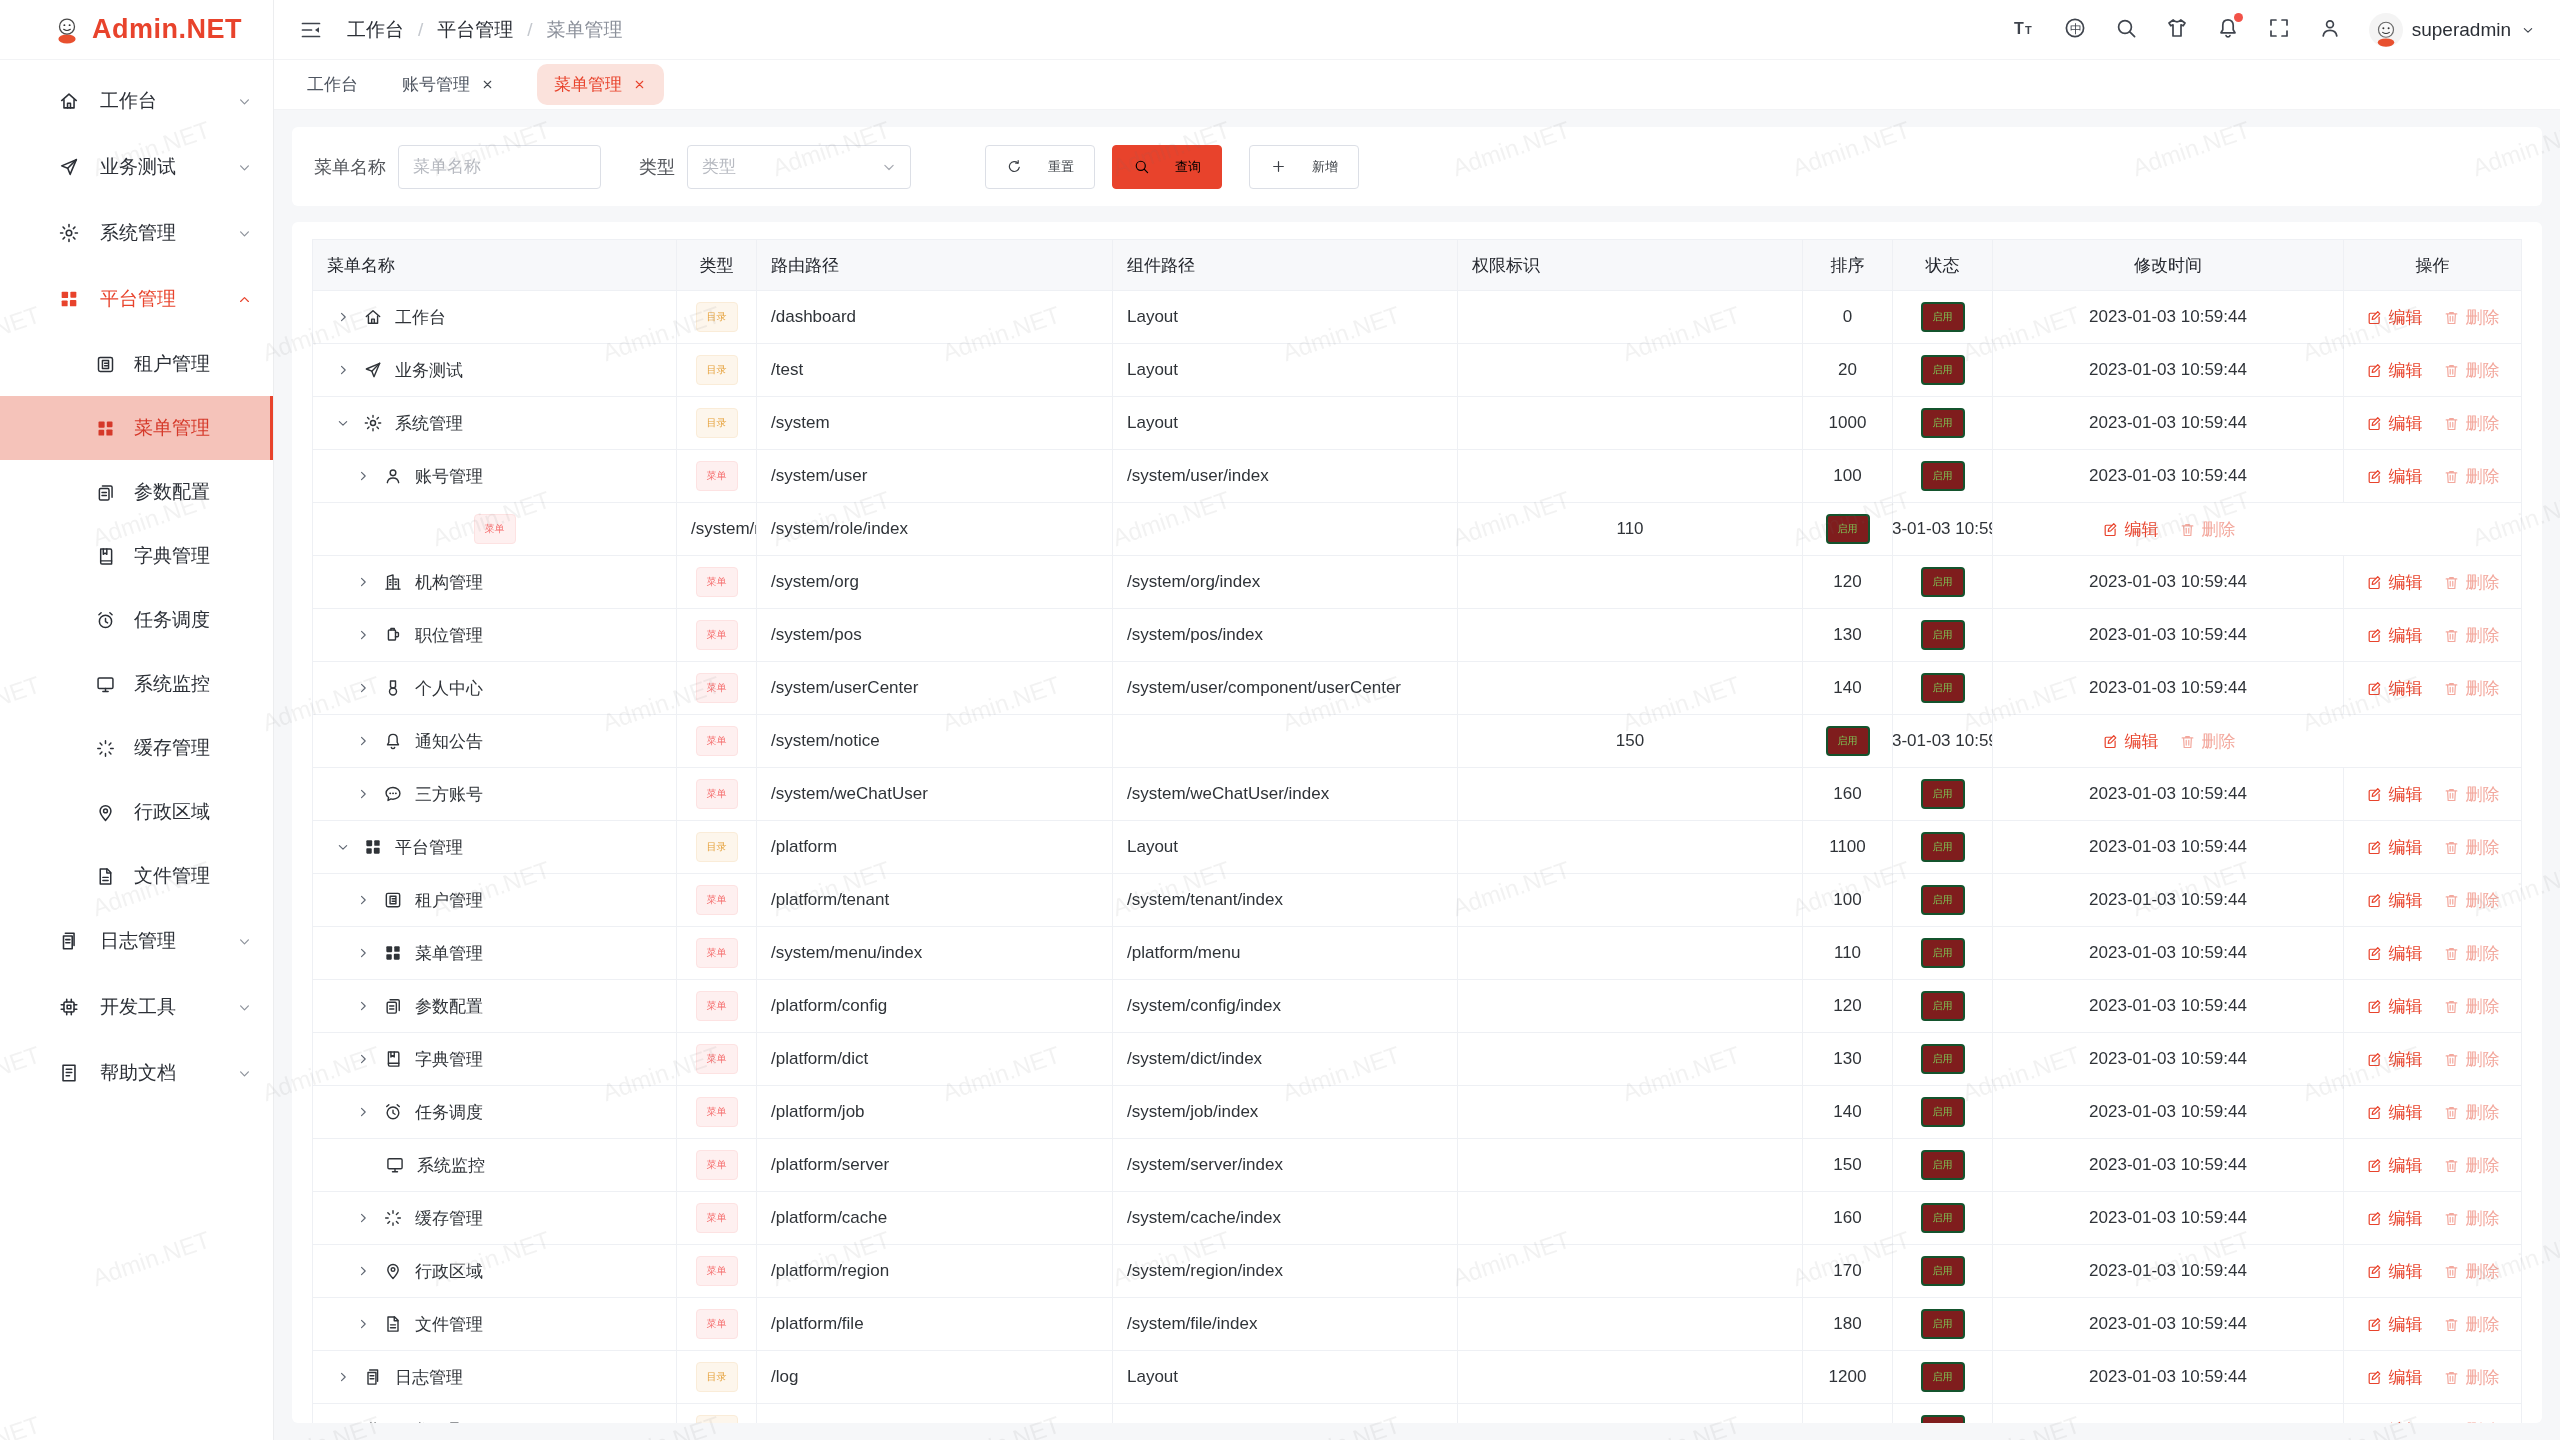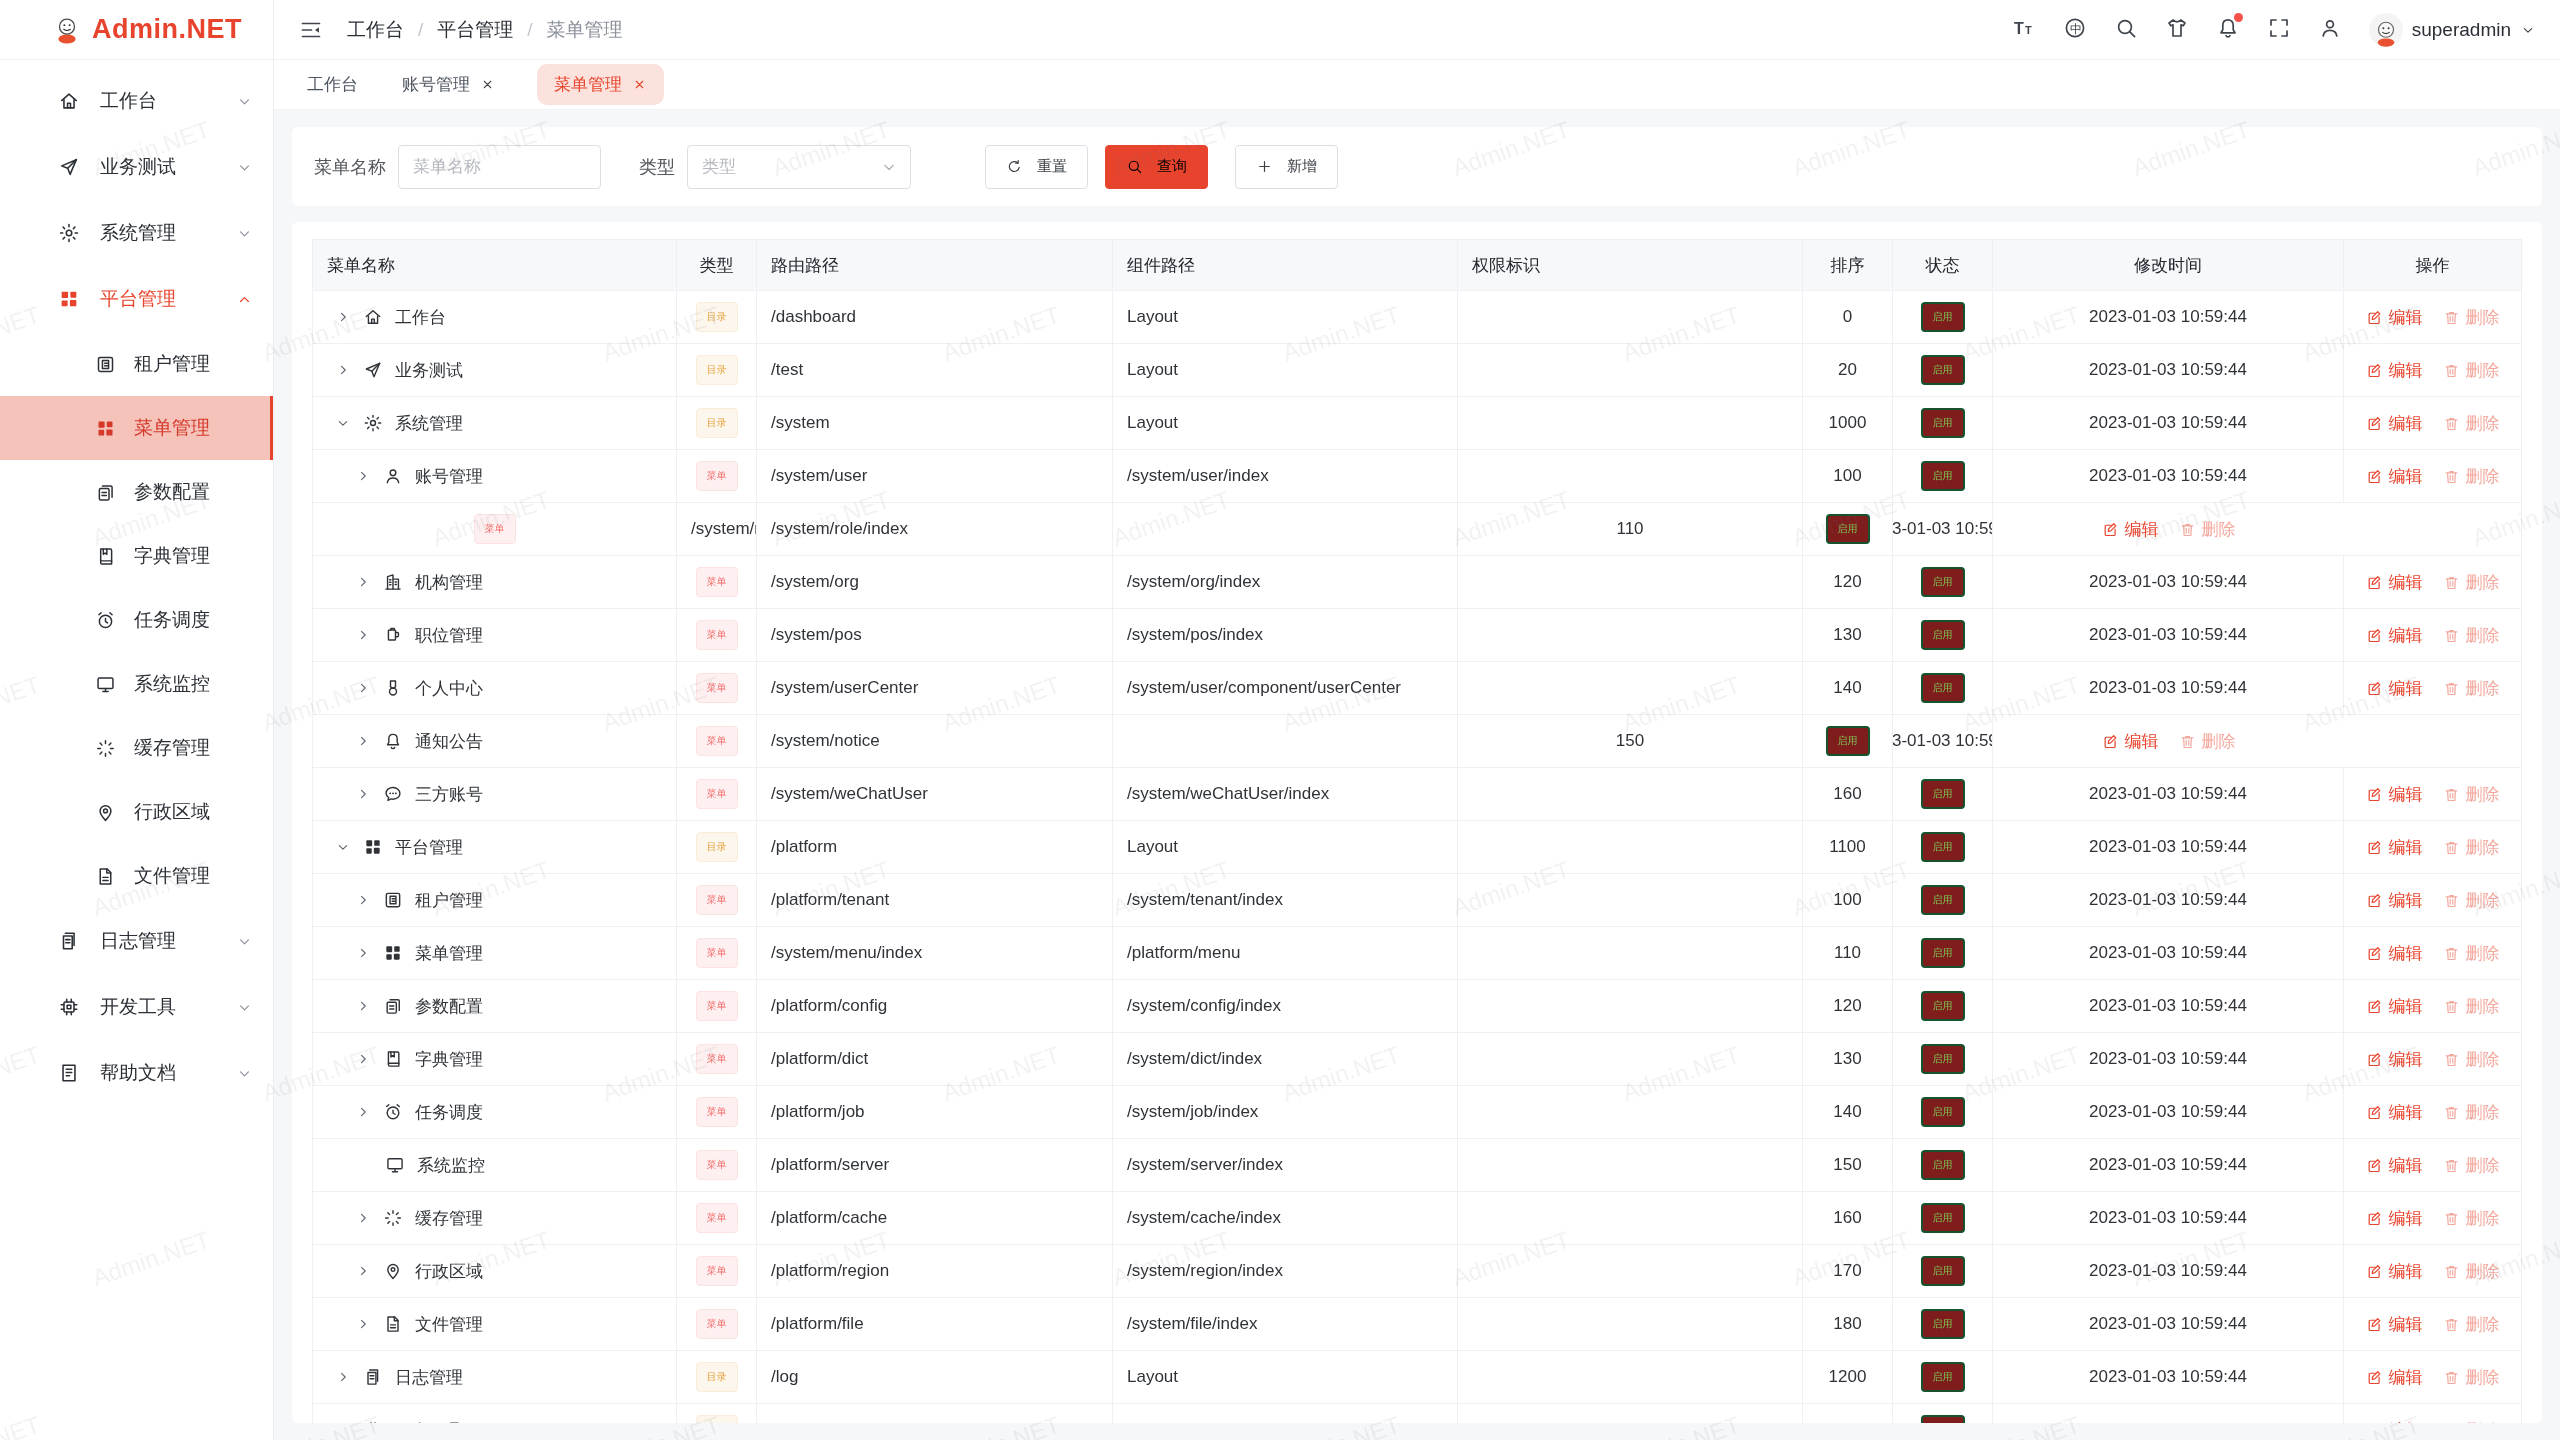--- a/index.html
+++ b/index.html
@@ -46,21 +46,21 @@
   .content { flex:1; background:#f6f7f9; padding:17px 18px; display:flex; flex-direction:column; gap:16px; overflow:hidden; }
   .card { background:#fff; border-radius:6px; }
   .filter-card { height:79px; display:flex; align-items:center; padding:0 22px; flex:none; }
   .f-label { font-size:18px; color:#54575c; margin-right:12px; }
   .f-input { width:203px; height:44px; border:1px solid #dcdfe6; border-radius:4px; padding:0 14px; font-size:17px; color:#333; outline:none; font-family:inherit; }
   .f-input::placeholder { color:#b7bac1; }
   .f-label2 { margin-left:38px; }
   .f-select { width:224px; height:44px; border:1px solid #dcdfe6; border-radius:4px; display:flex; align-items:center; padding:0 12px 0 14px; cursor:pointer; }
   .f-select .sel-ph { font-size:17px; color:#b7bac1; }
   .f-select .chev { margin-left:auto; color:#a8abb2; }
-  .btn { height:44px; display:inline-flex; align-items:center; gap:14px; padding:0 20px; border:1px solid #dcdfe6; border-radius:4px; background:#fff; color:#3c4046; font-size:15px; cursor:pointer; font-family:inherit; }
+  .btn { height:44px; display:inline-flex; align-items:center; gap:25px; padding:0 20px; border:1px solid #dcdfe6; border-radius:4px; background:#fff; color:#3c4046; font-size:13px; cursor:pointer; font-family:inherit; }
   .btn-reset { margin-left:74px; }
   .btn-primary { background:var(--primary); border-color:var(--primary); color:#000000; margin-left:17px; }
   .btn-add { margin-left:27px; }
 
   .table-card { flex:1; padding:17px 20px; overflow:hidden; }
   .tbl { border:1px solid #eef0f4; border-bottom:none; font-size:17px; color:#2f3338; }
   .trow { display:grid; grid-template-columns:364px 80px 356px 345px 345px 90px 100px 351px 1fr; border-bottom:1px solid #eef0f4; }
   .tcell { min-height:52px; display:flex; align-items:center; padding:0 14px; border-right:1px solid #eef0f4; overflow:hidden; white-space:nowrap; }
   .tcell:last-child { border-right:none; }
   .thead .tcell { background:#f7f8fa; min-height:50px; color:#23262d; font-weight:500; }

